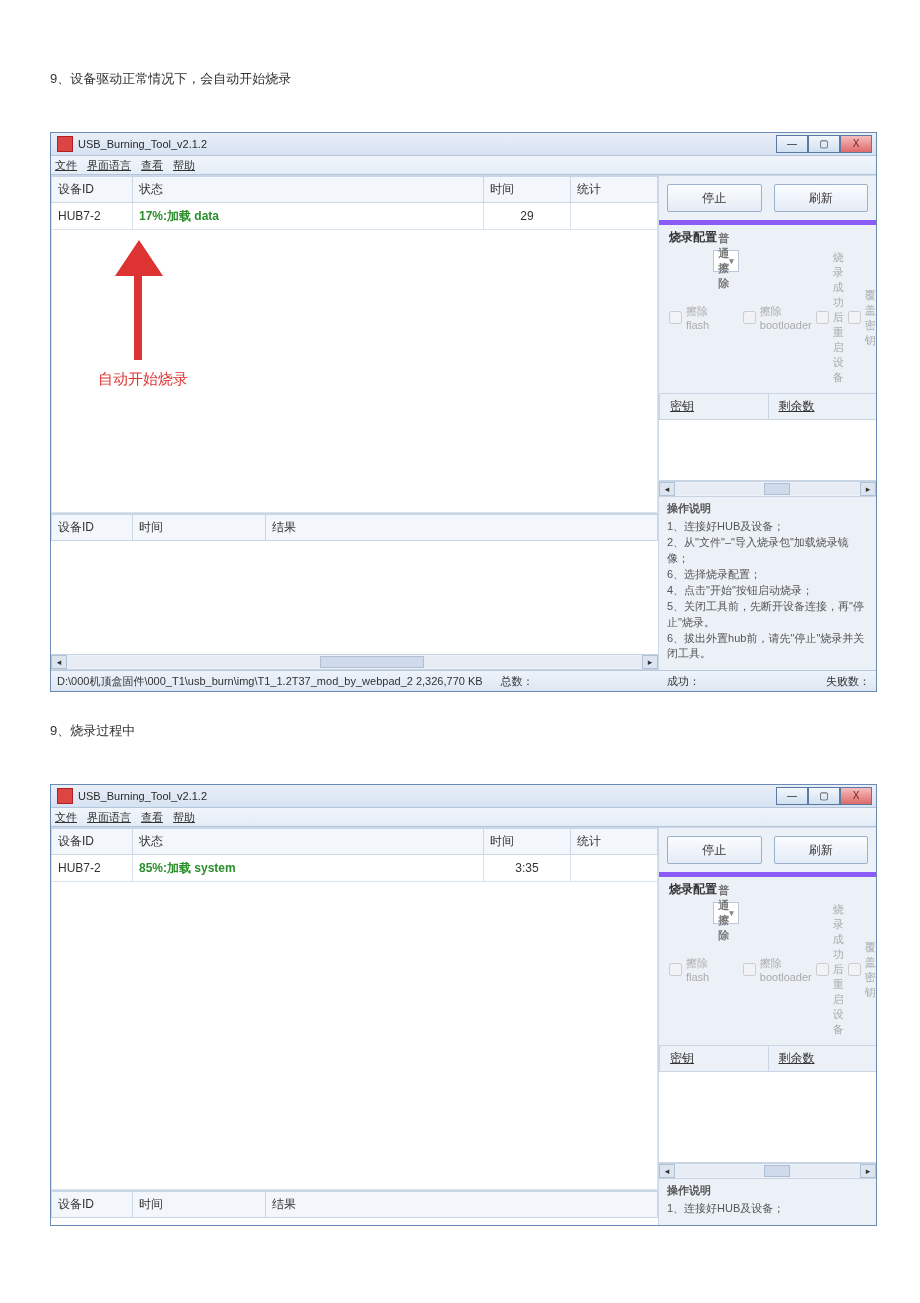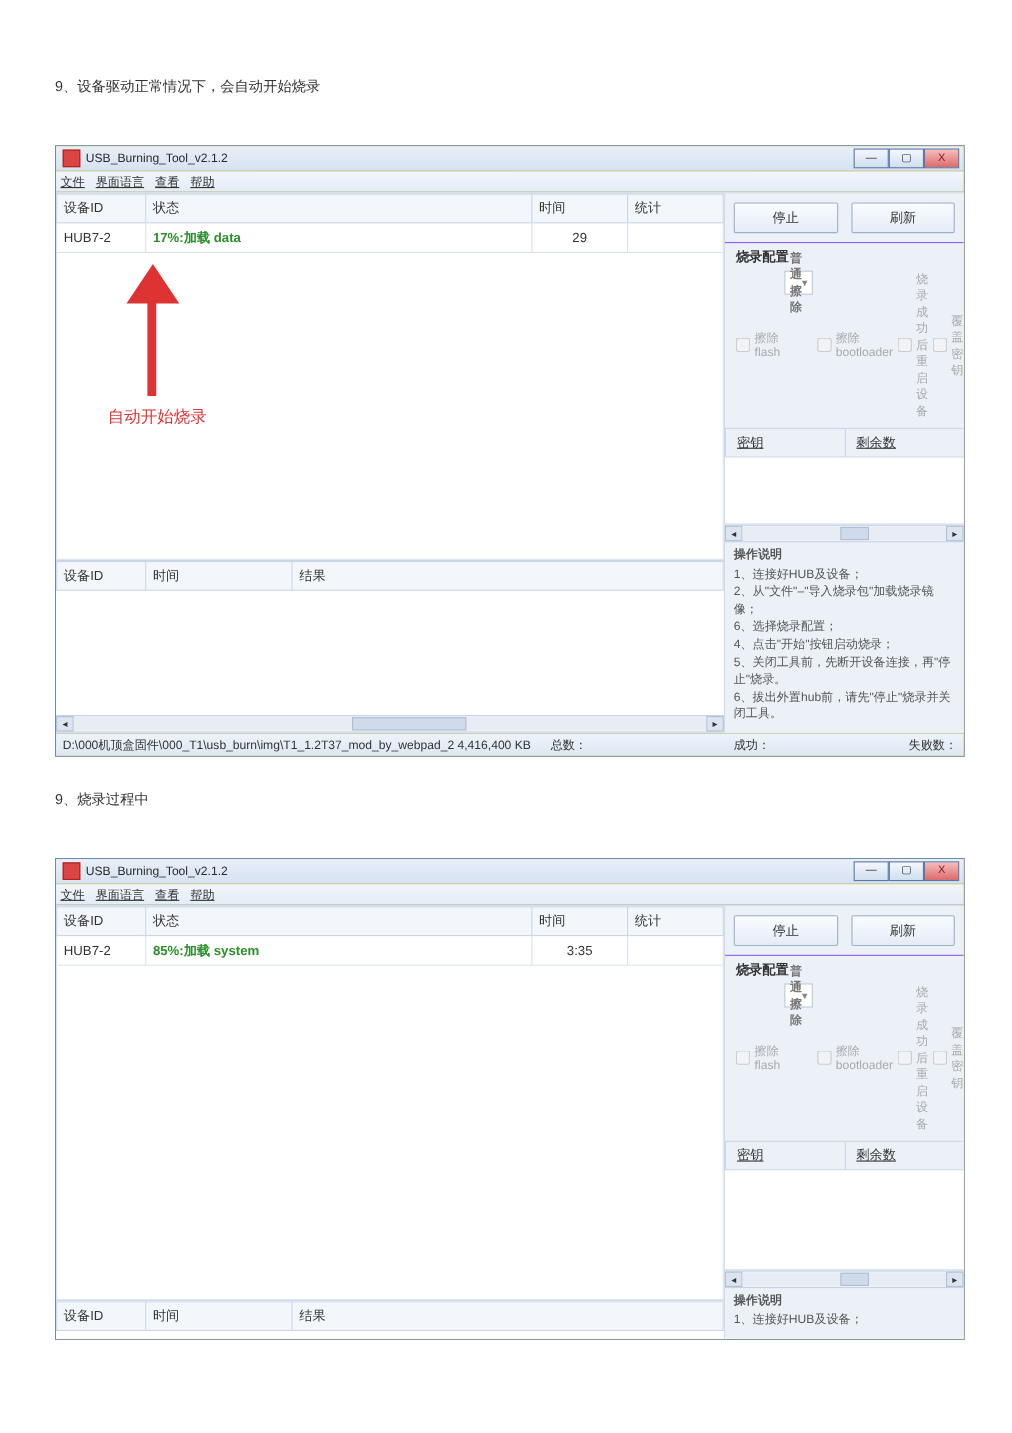--- a/index.html
+++ b/index.html
@@ -16,21 +16,21 @@
   }
   .caption {
     font-size: 13px;
     margin: 30px 0 14px 50px;
     color: #333;
   }
   .window {
     width: 825px;
     margin-left: 50px;
     border: 1px solid #6a8bb5;
-    background: #fde047;
+    background: #4c1d95;
     position: relative;
     margin-top: 44px;
   }
   .titlebar {
     height: 22px;
     background: linear-gradient(#e9eff9,#d6e2f1);
     display: flex;
     align-items: center;
     padding: 0 4px 0 6px;
     border-bottom: 1px solid #b5c6dc;
@@ -178,21 +178,21 @@
     padding: 0 6px;
     gap: 18px;
   }
   .statusbar .path { flex:0 0 auto; max-width:540px; overflow:hidden; text-overflow:ellipsis; white-space:nowrap;}
   .statusbar .spacer { flex:1; }
   
   .right .btnrow {
     display:flex;
     padding:8px;
     gap:12px;
-    border-bottom:1px solid #8b5cf6;
+    border-bottom:5px solid #8b5cf6;
   }
   .btn {
     flex:1;
     height:26px;
     background: linear-gradient(#fafcff,#e5ecf6);
     border:1px solid #9ab1cc;
     border-radius:2px;
     font-size:12px;
     cursor:pointer;
     display:flex;
@@ -365,21 +365,21 @@
           <div>2、从"文件"–"导入烧录包"加载烧录镜像；</div>
           <div>6、选择烧录配置；</div>
           <div>4、点击"开始"按钮启动烧录；</div>
           <div>5、关闭工具前，先断开设备连接，再"停止"烧录。</div>
           <div>6、拔出外置hub前，请先"停止"烧录并关闭工具。</div>
         </div>
       </div>
     </div>
 
     <div class="statusbar">
-      <span class="path">D:\000机顶盒固件\000_T1\usb_burn\img\T1_1.2T37_mod_by_webpad_2 4,416,400 KB</span>
+      <span class="path">D:\000机顶盒固件\000_T1\usb_burn\img\T1_1.2T37_mod_by_webpad_2 2,326,770 KB</span>
       <span>总数：</span>
       <span class="spacer"></span>
       <span>成功：</span>
       <span style="width:90px"></span>
       <span>失败数：</span>
     </div>
   </div>
 
   <div class="caption">9、烧录过程中</div>
 

